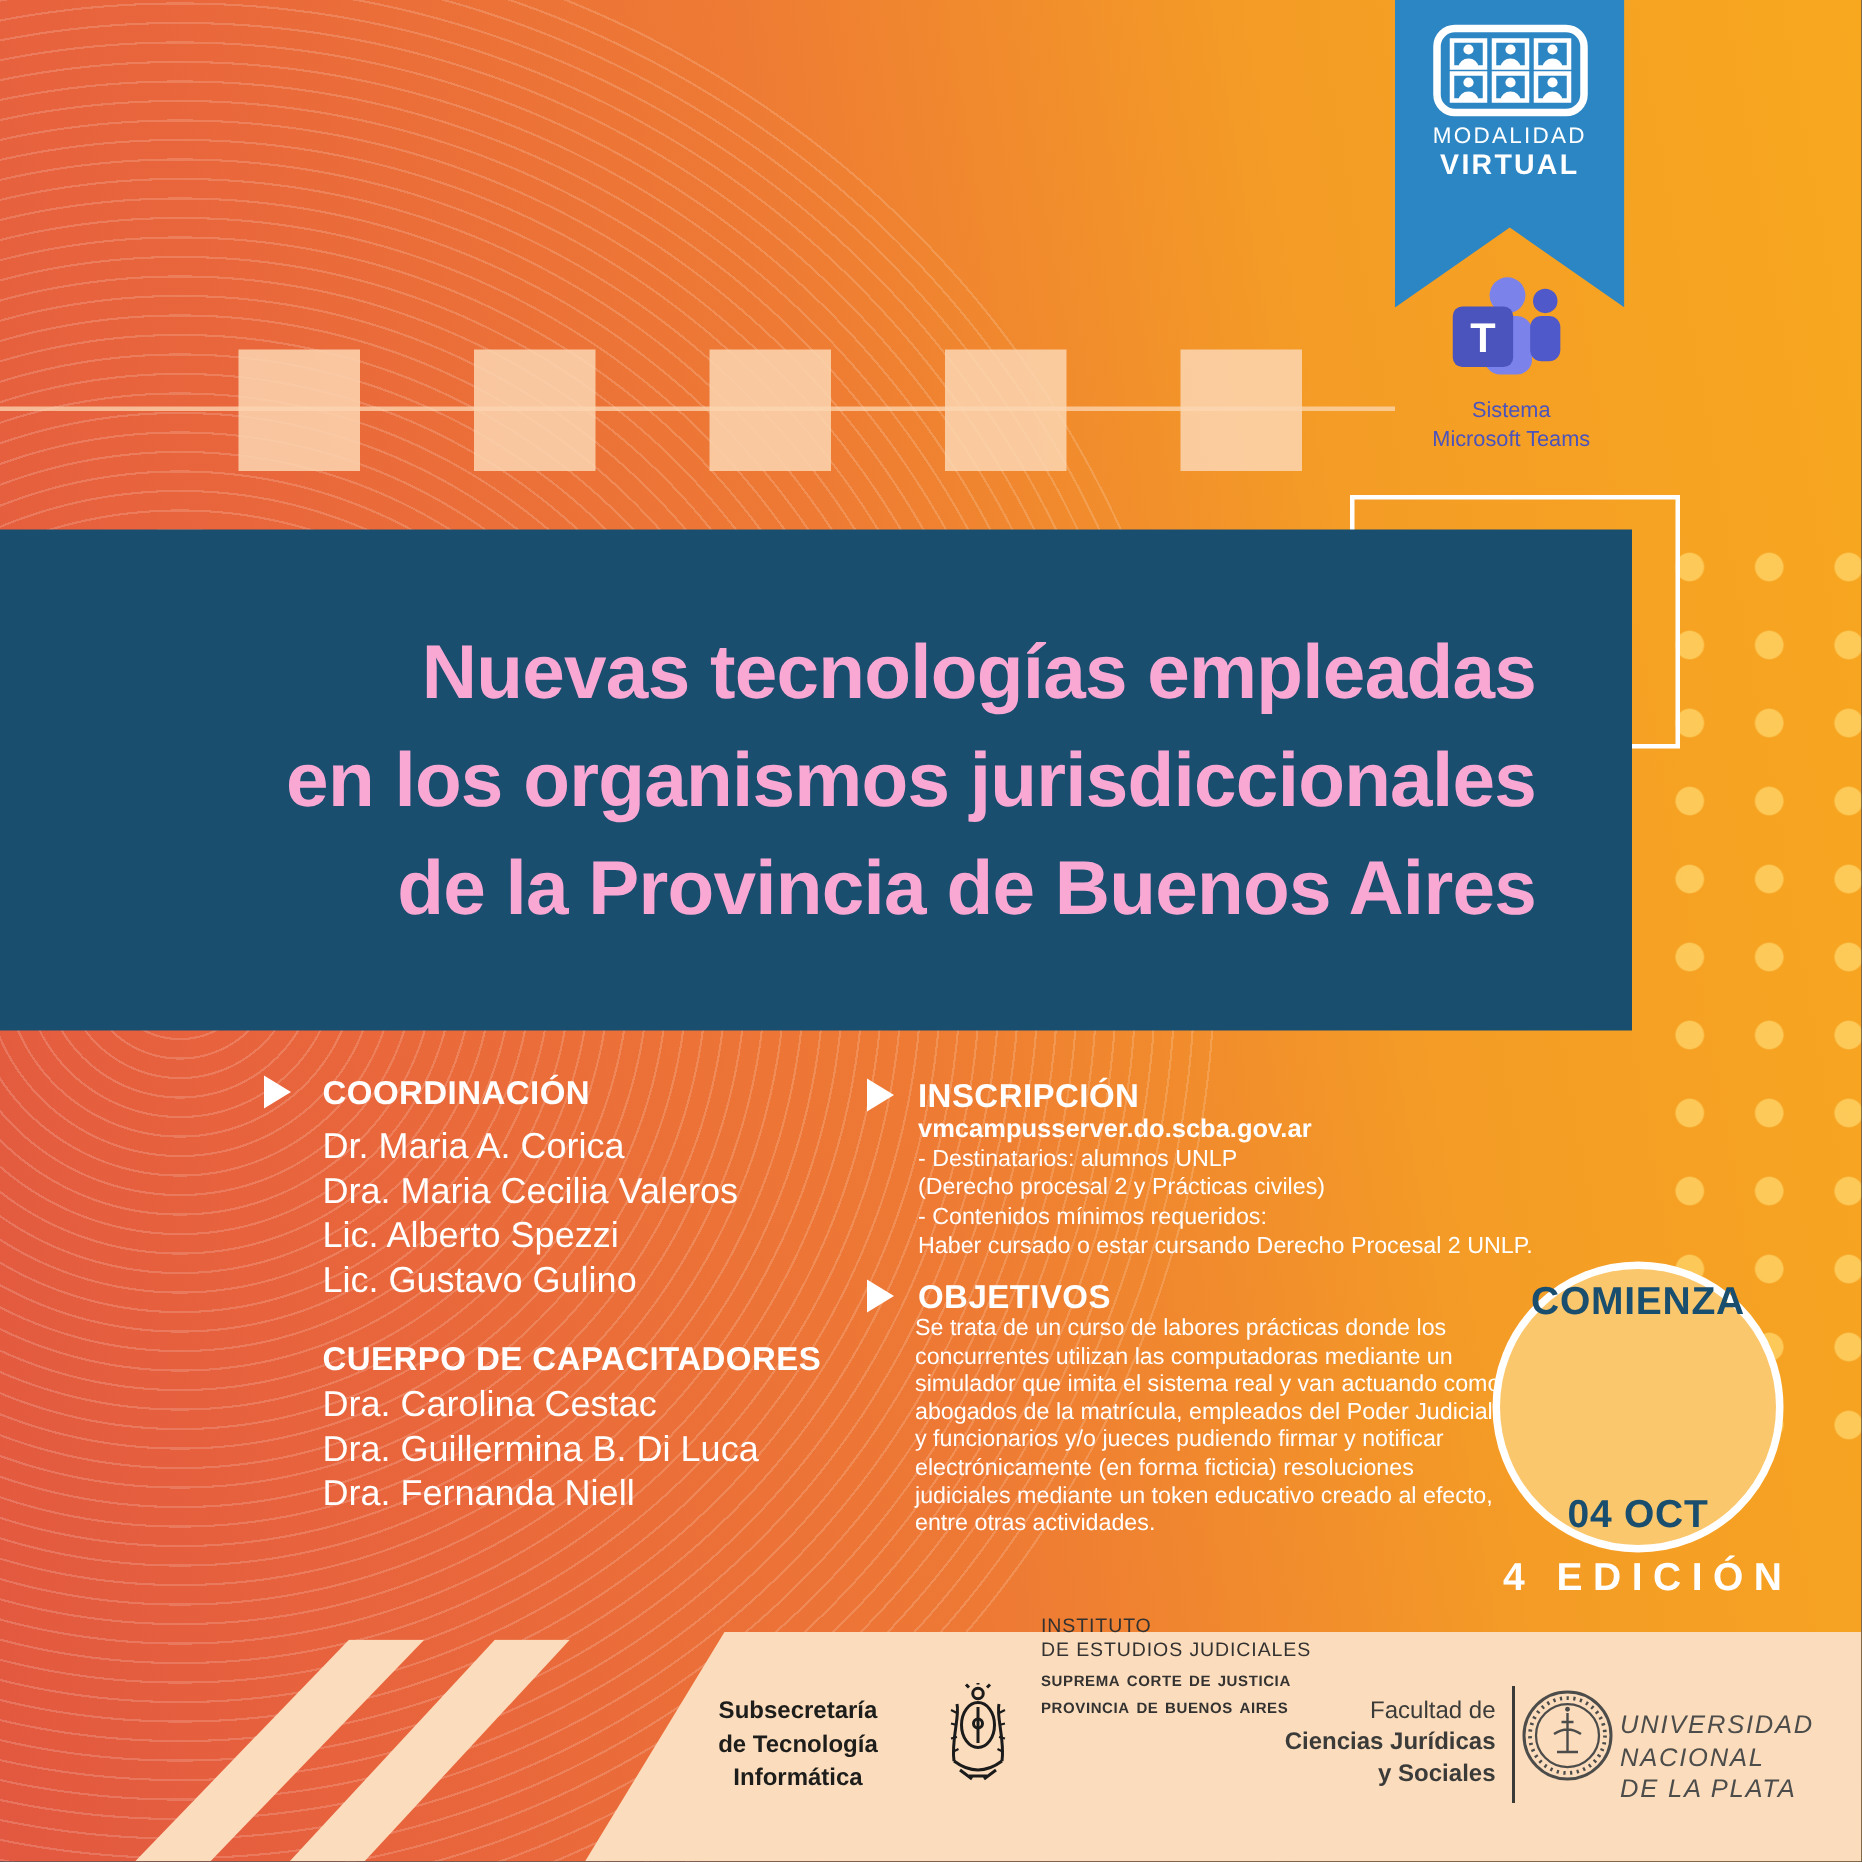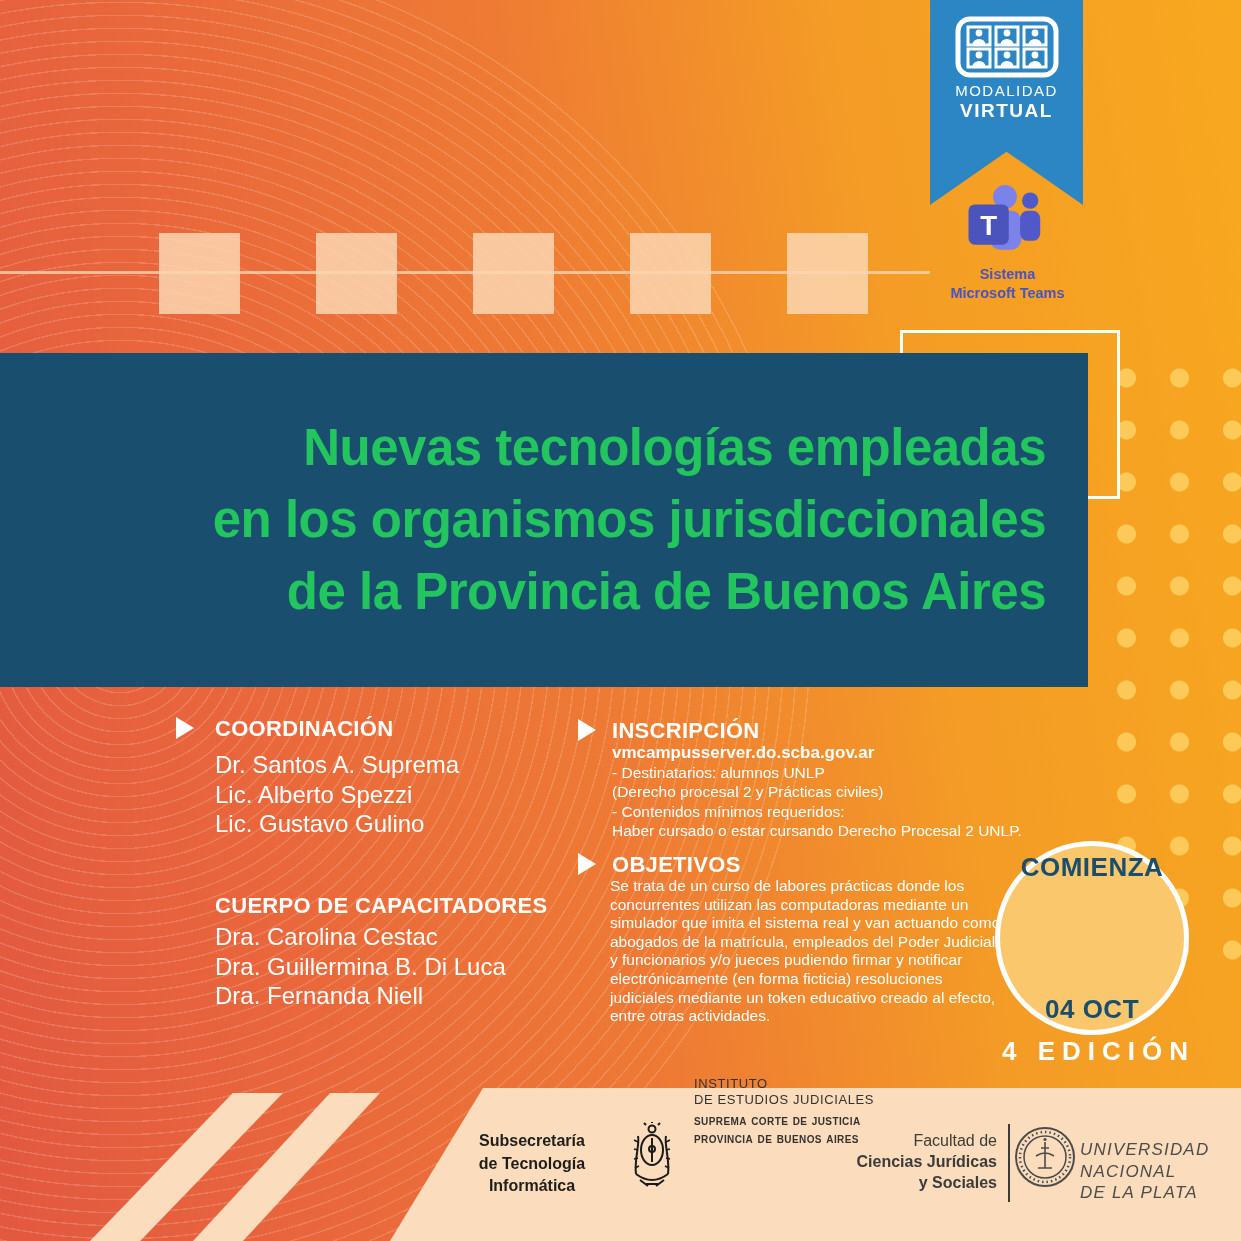--- a/index.html
+++ b/index.html
@@ -34,37 +34,37 @@
     clip-path:polygon(73.3% 0,100% 0,26.7% 100%,0 100%);}
   
   .footer-band{position:absolute;left:0;top:1088px;width:1241px;height:153px;background:#fbdcbc;
     clip-path:polygon(483px 0,100% 0,100% 100%,390px 100%);}
   
   .title-box{
     position:absolute;left:0;top:353px;width:1088px;height:334px;background:#1a4e6e;
     display:flex;align-items:center;justify-content:flex-end;
   }
   .title-text{
-    text-align:right;color:#22c55e;font-weight:bold;font-size:51px;line-height:72px;
-    padding-right:42px;letter-spacing:-0.5px;
+    text-align:right;color:#f9a8d4;font-weight:bold;font-size:51px;line-height:72px;
+    padding-right:64px;letter-spacing:-0.5px;
   }
   
   .ribbon{
     position:absolute;left:930px;top:0;width:153px;height:205px;background:#2d86c4;
     clip-path:polygon(0 0,100% 0,100% 100%,50% 74%,0 100%);
     text-align:center;
   }
   .ribbon svg{display:block;margin:16px auto 4px auto;}
   .ribbon .modality1{color:#fff;font-size:15px;letter-spacing:1.5px;line-height:18px;}
   .ribbon .modality2{color:#fff;font-size:19px;font-weight:bold;letter-spacing:1.5px;line-height:22px;}
   
   .teams-logo{position:absolute;left:966px;top:183px;}
   .teams-caption{
     position:absolute;left:920px;top:265px;width:175px;text-align:center;
-    color:#4b53bc;font-weight:bold;font-size:14.5px;line-height:19px;
+    color:#4b53bc;font-weight:normal;font-size:14.5px;line-height:19px;
   }
   
   .arrow{position:absolute;width:0;height:0;border-top:11px solid transparent;
     border-bottom:11px solid transparent;border-left:18px solid #fff;}
   .sec-heading{position:absolute;color:#fff;font-weight:bold;font-size:22px;letter-spacing:0.3px;}
   .names{position:absolute;color:#fff;font-size:24px;line-height:29.5px;font-weight:400;}
   .info{position:absolute;color:#fff;}
   .info .url{font-weight:bold;font-size:17px;line-height:21px;}
   .info-lines{font-size:15.5px;line-height:19.3px;font-weight:400;}
   .objectives-body{
@@ -167,21 +167,22 @@
     <text x="18" y="41" font-family="Liberation Sans, sans-serif" font-size="22" font-weight="bold" fill="#fff" text-anchor="middle">T</text>
   </svg>
   <div class="teams-caption">
     <div>Sistema</div>
     <div>Microsoft Teams</div>
   </div>
 
   <div class="arrow" style="left:176px;top:717px;"></div>
   <div class="sec-heading" style="left:215px;top:716px;">COORDINACIÓN</div>
   <div class="names" style="left:215px;top:750px;">
-    <div>Dr. Santos A. Suprema</div>
+    <div>Dr. Maria A. Corica</div>
+    <div>Dra. Maria Cecilia Valeros</div>
     <div>Lic. Alberto Spezzi</div>
     <div>Lic. Gustavo Gulino</div>
   </div>
 
   <div class="sec-heading" style="left:215px;top:893px;">CUERPO DE CAPACITADORES</div>
   <div class="names" style="left:215px;top:922px;">
     <div>Dra. Carolina Cestac</div>
     <div>Dra. Guillermina B. Di Luca</div>
     <div>Dra. Fernanda Niell</div>
   </div>

